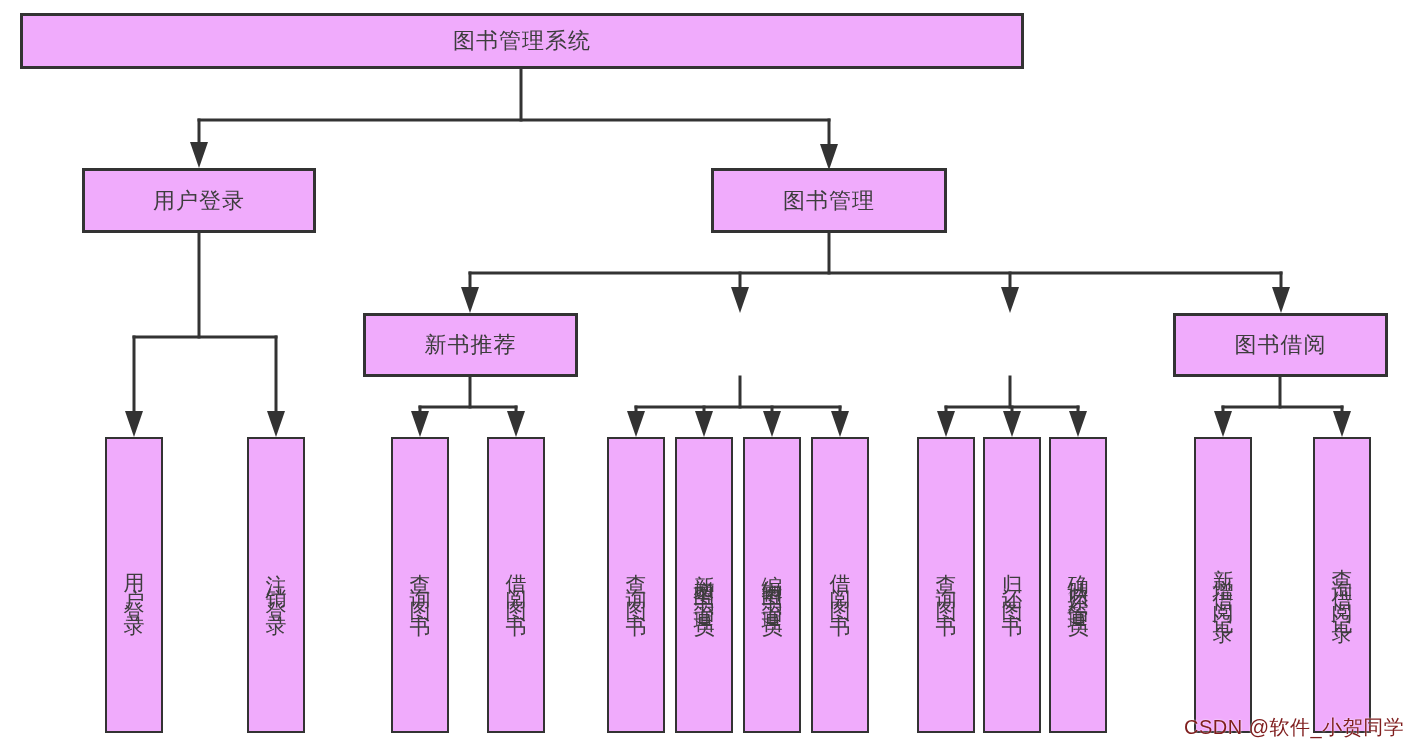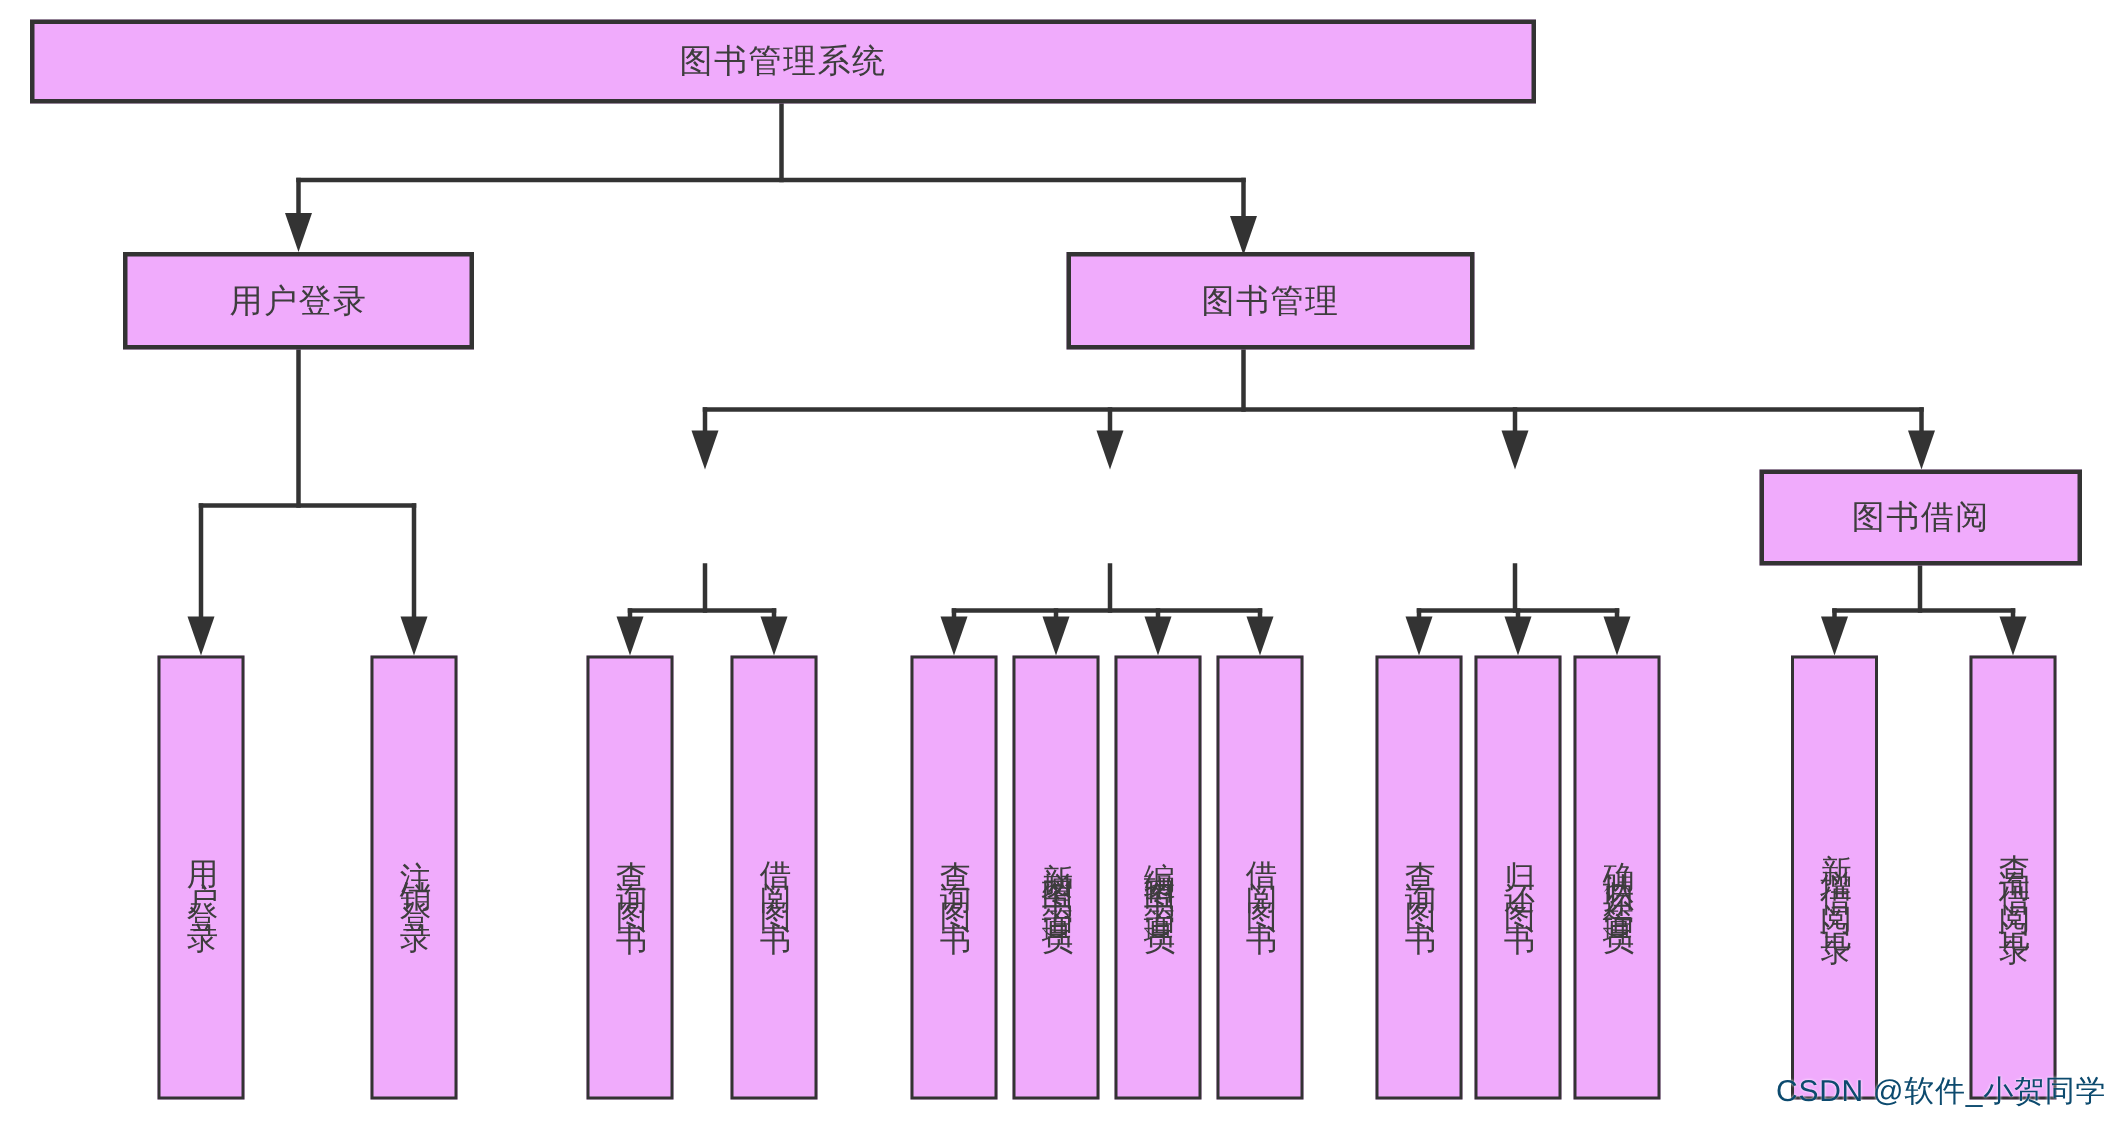--- a/index.html
+++ b/index.html
@@ -25,41 +25,41 @@
     display: flex;
     align-items: center;
     justify-content: center;
     z-index: 1;
     font-size: 22px;
     letter-spacing: 1px;
   }
   .root  { left: 20px;  top: 13px;  width: 1004px; height: 56px; }
   .l2    { top: 168px; height: 65px; }
   .l2a   { left: 82px;  width: 234px; }
-  .l2b   { left: 711px; width: 272px; }
+  .l2b   { left: 711px; width: 236px; }
   .l3    { top: 313px; height: 64px; width: 215px; }
   .leaf {
     top: 437px;
     height: 296px;
     width: 58px;
     border-width: 2.5px;
     font-size: 21px;
     writing-mode: vertical-rl;
     text-orientation: mixed;
     letter-spacing: 14px;
   }
   .sp6 { letter-spacing: 11px; }
   .sp9 { letter-spacing: 6px; }
   #watermark {
     position: absolute;
     left: 1184px;
     top: 714px;
     z-index: 3;
     font-size: 20px;
-    color: #0c4a6e;
+    color: #7f1d1d;
     letter-spacing: 0.5px;
     white-space: nowrap;
     text-shadow: 0 0 2px #ffffff;
   }
 </style>
 </head>
 <body>
 
 <div id="canvas">
 
@@ -127,20 +127,21 @@
       <polygon points="1214,411 1232,411 1223,437"></polygon>
       <polygon points="1333,411 1351,411 1342,437"></polygon>
     </g>
   </svg>
 
   <div class="box root">图书管理系统</div>
 
   <div class="box l2 l2a">用户登录</div>
   <div class="box l2 l2b">图书管理</div>
 
+  <div class="box l3" style="left:363px">新书推荐</div>
   <div class="box l3" style="left:1173px">图书借阅</div>
 
   <div class="box leaf" style="left:105px">用户登录</div>
   <div class="box leaf" style="left:247px">注销登录</div>
 
   <div class="box leaf" style="left:391px">查询图书</div>
   <div class="box leaf" style="left:487px">借阅图书</div>
 
   <div class="box leaf" style="left:607px">查询图书</div>
   <div class="box leaf sp9" style="left:675px">新增图书（管理员）</div>

